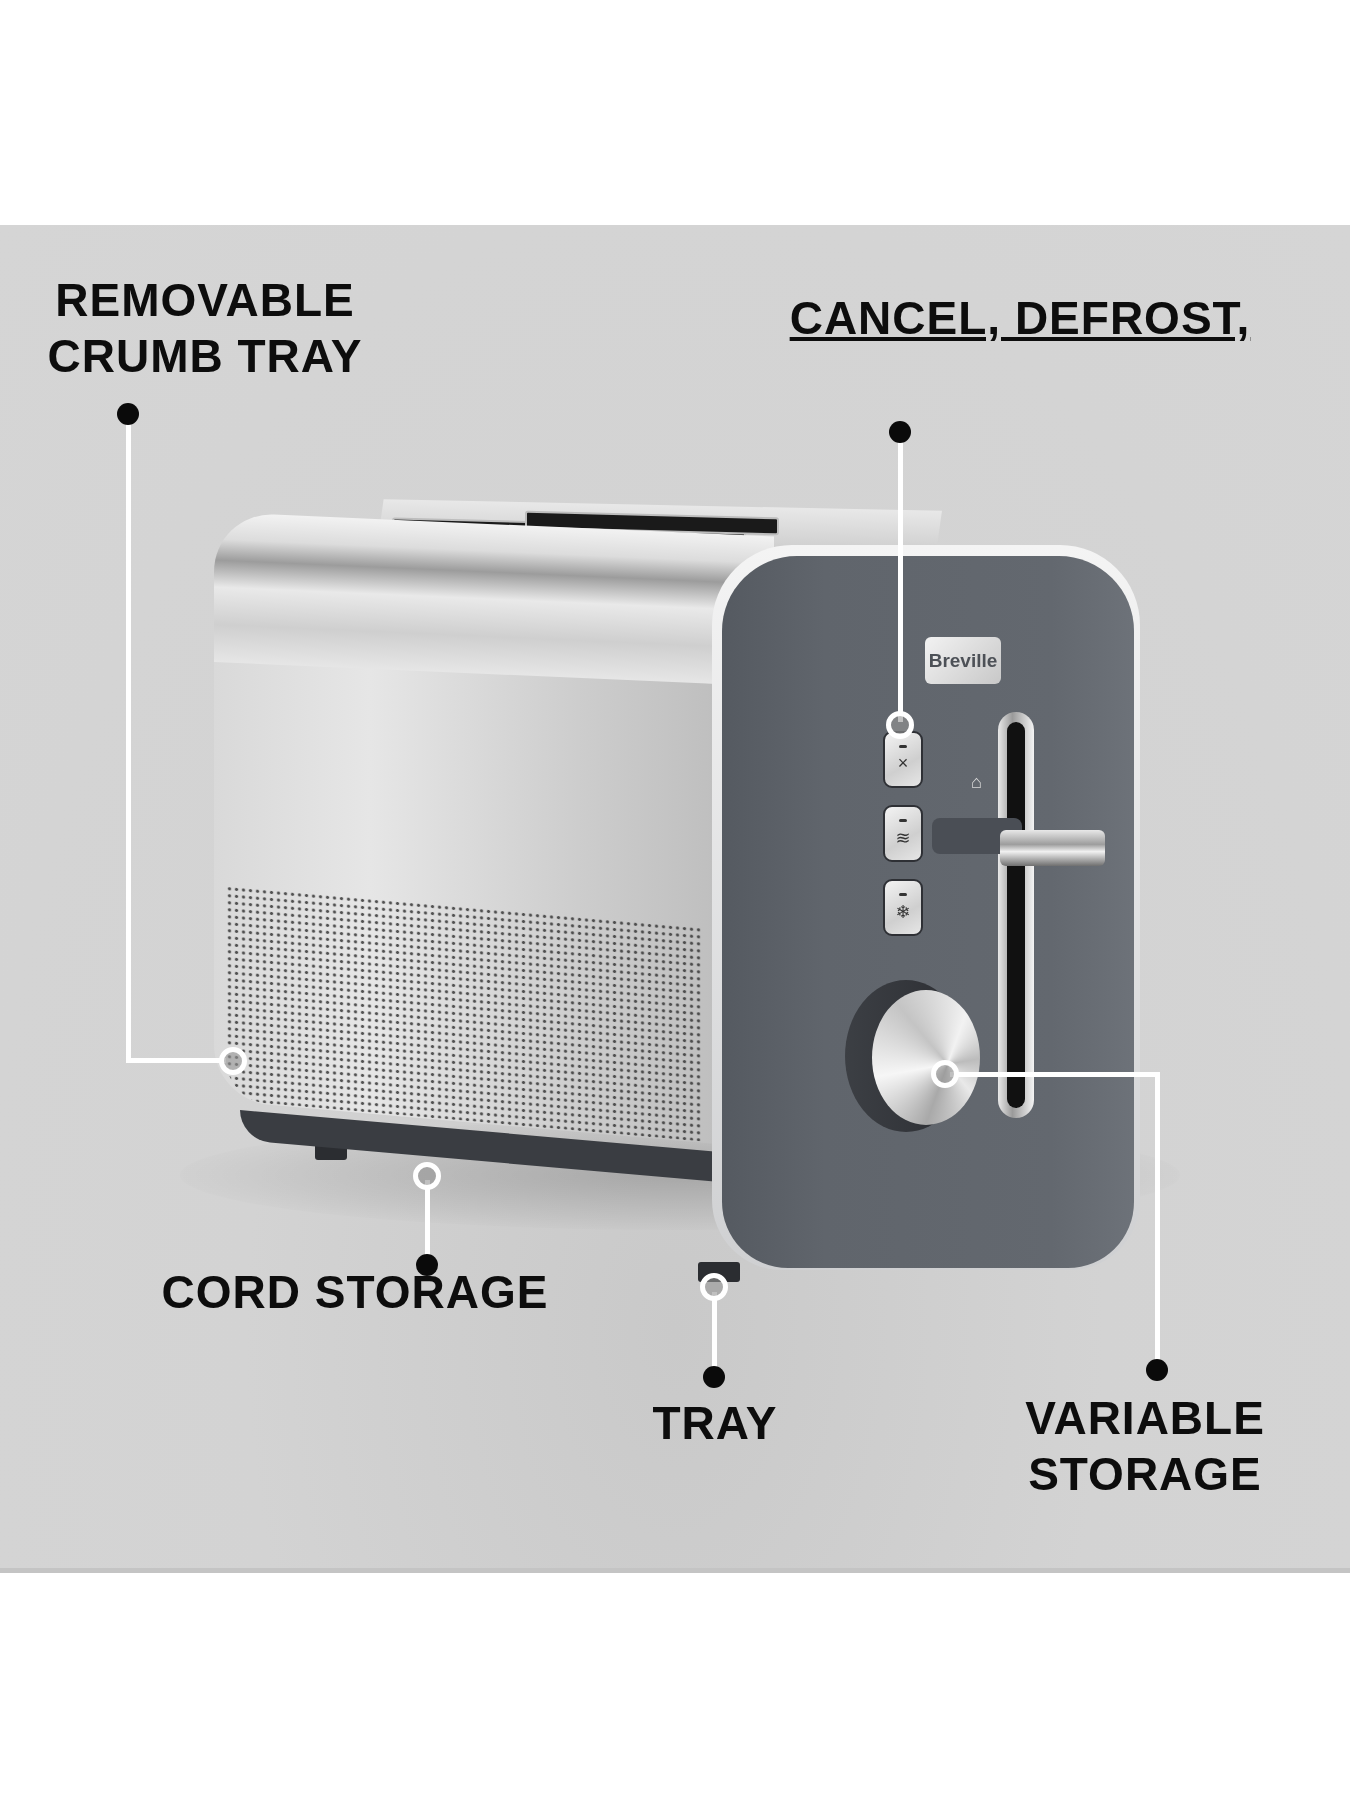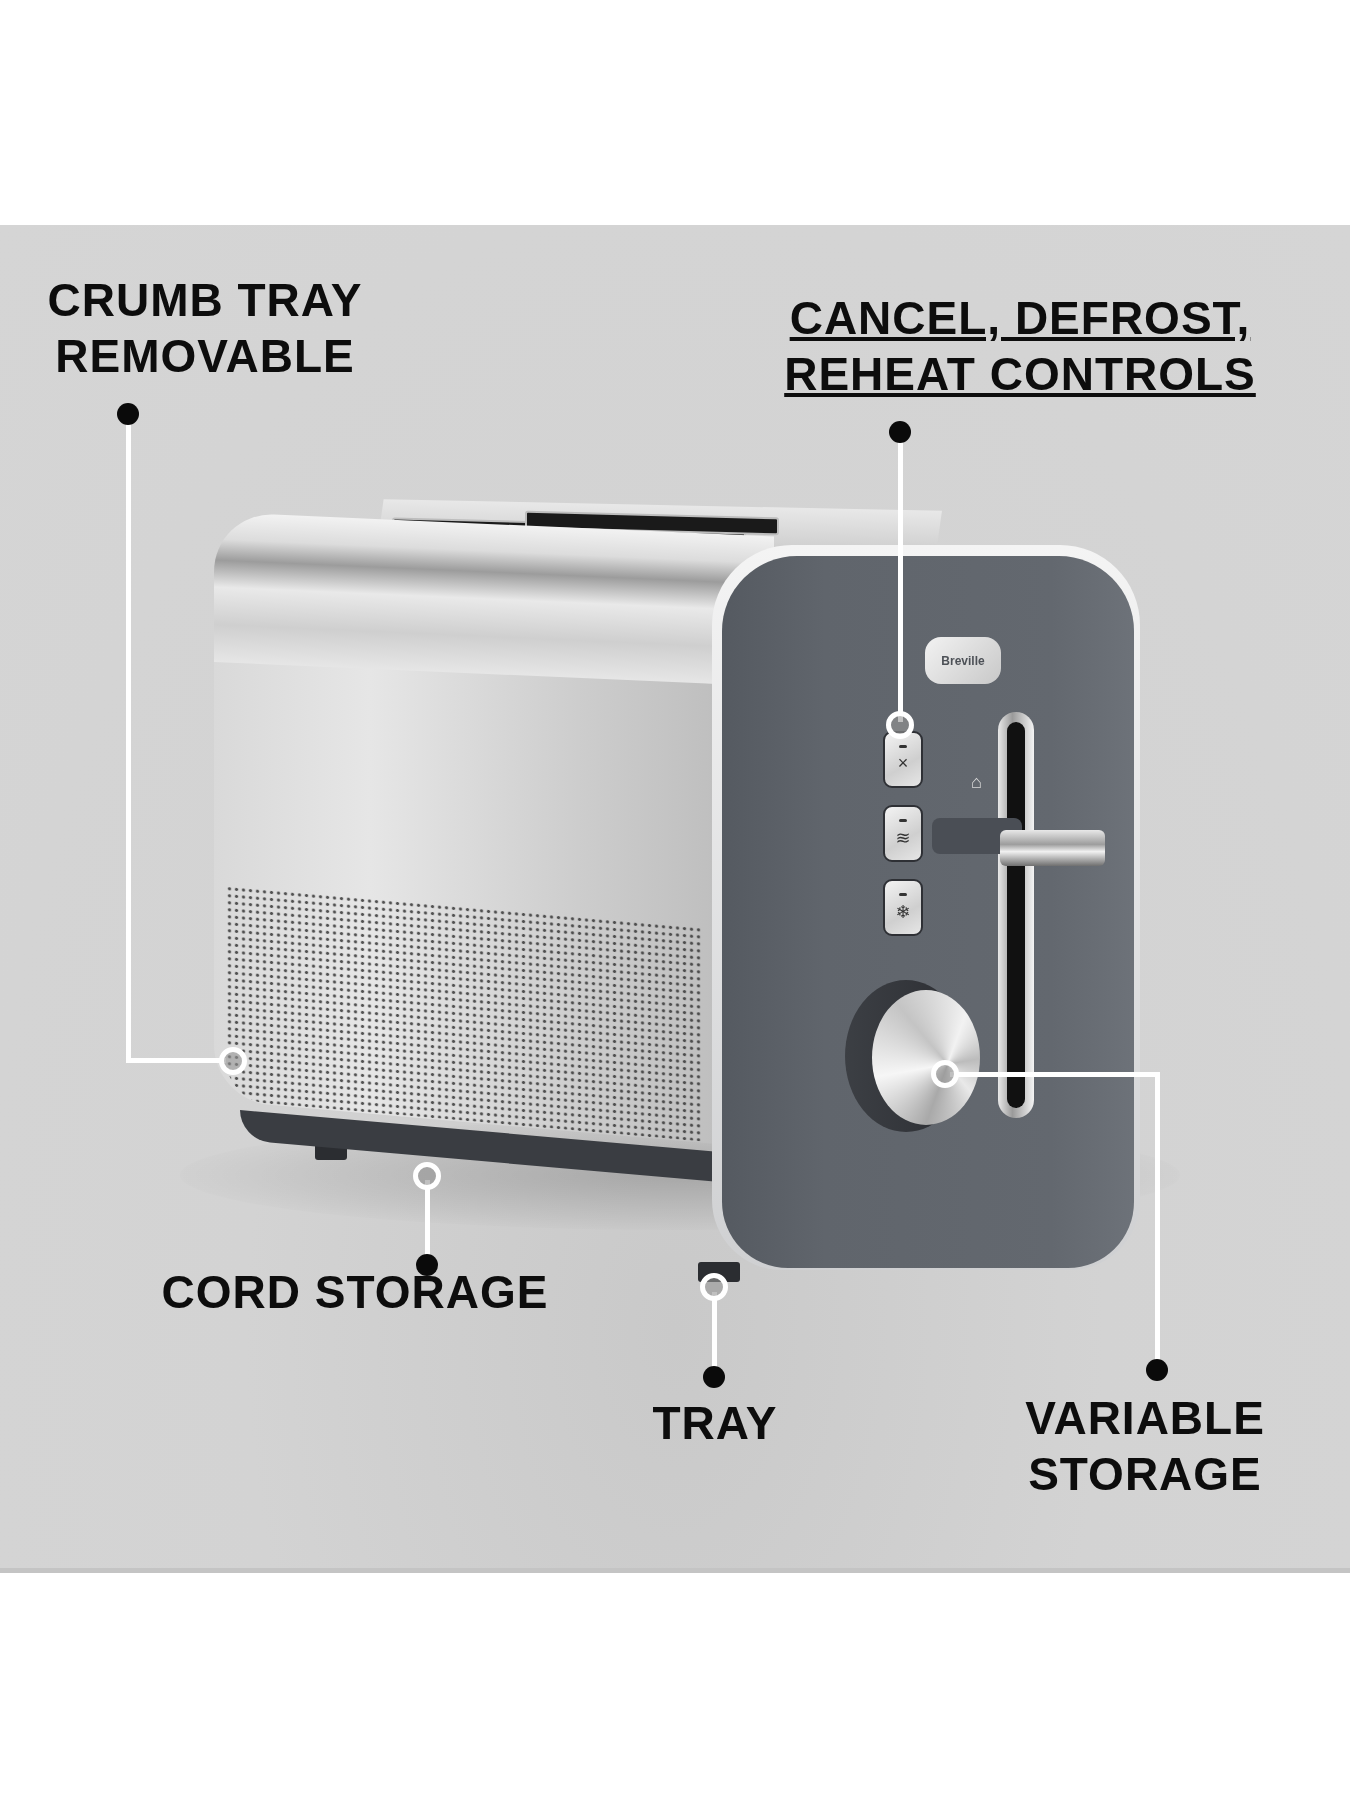--- a/index.html
+++ b/index.html
@@ -25,22 +25,22 @@
     background:linear-gradient(90deg,#d9d9d9 0%,#e6e6e6 30%,#cdcdcd 70%,#bdbdbd 100%);
     transform:skewY(5deg);transform-origin:left top;}
   .perf{position:absolute;left:226px;top:885px;width:475px;height:215px;
     background-image:radial-gradient(circle,#3a3a3a 1.4px,transparent 1.8px);background-size:7px 7px;opacity:0.85;
     transform:skewY(5deg);transform-origin:left top;border-radius:0 0 0 40px;}
   .base{position:absolute;left:240px;top:1110px;width:500px;height:30px;background:#3a3d42;transform:skewY(5deg);transform-origin:left top;border-radius:0 0 0 30px;}
   .foot{position:absolute;background:#2b2d31;border-radius:3px;}
   .panel-rim{position:absolute;left:712px;top:545px;width:428px;height:725px;border-radius:80px 80px 70px 70px;background:linear-gradient(180deg,#f4f4f4,#cfd0d2);}
   .panel{position:absolute;left:722px;top:556px;width:412px;height:712px;border-radius:75px 75px 66px 66px;
     background:linear-gradient(90deg,#555a61 0%,#60656c 25%,#63686f 80%,#6d7279 100%);}
-  .badge{position:absolute;left:925px;top:637px;width:76px;height:47px;border-radius:16px;background:linear-gradient(135deg,#f2f2f2,#c8c8c8);
-    display:flex;align-items:center;justify-content:center;font-weight:bold;font-size:12px;color:#4d5157;}
+  .badge{position:absolute;left:925px;top:637px;width:76px;height:47px;border-radius:6px;background:linear-gradient(135deg,#f2f2f2,#c8c8c8);
+    display:flex;align-items:center;justify-content:center;font-weight:bold;font-size:19px;color:#4d5157;}
   .btn{position:absolute;left:883px;width:40px;height:57px;border-radius:9px;background:linear-gradient(150deg,#f3f3f3 0%,#cfcfcf 60%,#e6e6e6 100%);
     border:2px solid #2e3035;box-sizing:border-box;display:flex;flex-direction:column;align-items:center;justify-content:center;color:#333;font-size:18px;}
   .btn .led{width:8px;height:3px;background:#333;border-radius:2px;margin-bottom:5px;}
   .slot-lever{position:absolute;left:998px;top:712px;width:36px;height:406px;border-radius:18px;background:linear-gradient(90deg,#e9e9e9,#9a9a9a 40%,#f4f4f4);}
   .slot-lever-in{position:absolute;left:1007px;top:722px;width:18px;height:386px;border-radius:9px;background:#111;}
   .lever-shadow{position:absolute;left:932px;top:818px;width:90px;height:36px;background:#4a4e55;border-radius:8px;}
   .lever{position:absolute;left:1000px;top:830px;width:105px;height:36px;border-radius:6px;background:linear-gradient(180deg,#e8e8e8 0%,#9d9d9d 40%,#f1f1f1 60%,#6f6f6f 100%);}
   .toast-icon{position:absolute;left:971px;top:772px;color:#d9d9d9;font-size:18px;}
   .knob-base{position:absolute;left:845px;top:980px;width:122px;height:152px;border-radius:50%;background:linear-gradient(90deg,#3c3f44,#2c2e33);}
   .knob{position:absolute;left:872px;top:990px;width:108px;height:135px;border-radius:50%;
@@ -86,31 +86,30 @@
   <div class="slot-lever"></div>
   <div class="slot-lever-in"></div>
   <div class="lever-shadow"></div>
   <div class="lever"></div>
 
   <div class="knob-base"></div>
   <div class="knob"></div>
 </div>
 
 <div class="label" style="left:40px;top:272px;width:330px;">
+  <span>REMOVABLE</span>
   <span>CRUMB TRAY</span>
-  <span>REMOVABLE</span>
 </div>
 <div class="vline" style="left:126px;top:414px;height:649px;"></div>
 <div class="hline" style="left:126px;top:1058px;width:100px;"></div>
 <div class="dot" style="left:117px;top:403px;"></div>
 <div class="ring" style="left:219px;top:1047px;"></div>
 
 <div class="label" style="left:770px;top:290px;width:500px;text-decoration:underline;">
   <span>CANCEL, DEFROST,</span>
-  <span>REHEAT CONTROLS</span>
 </div>
 <div class="vline" style="left:898px;top:432px;height:290px;"></div>
 <div class="dot" style="left:889px;top:421px;"></div>
 <div class="ring" style="left:886px;top:711px;"></div>
 
 <div class="vline" style="left:425px;top:1180px;height:85px;"></div>
 <div class="ring" style="left:413px;top:1162px;"></div>
 <div class="dot" style="left:416px;top:1254px;"></div>
 <div class="label" style="left:150px;top:1264px;width:410px;">
   <span>CORD STORAGE</span>

